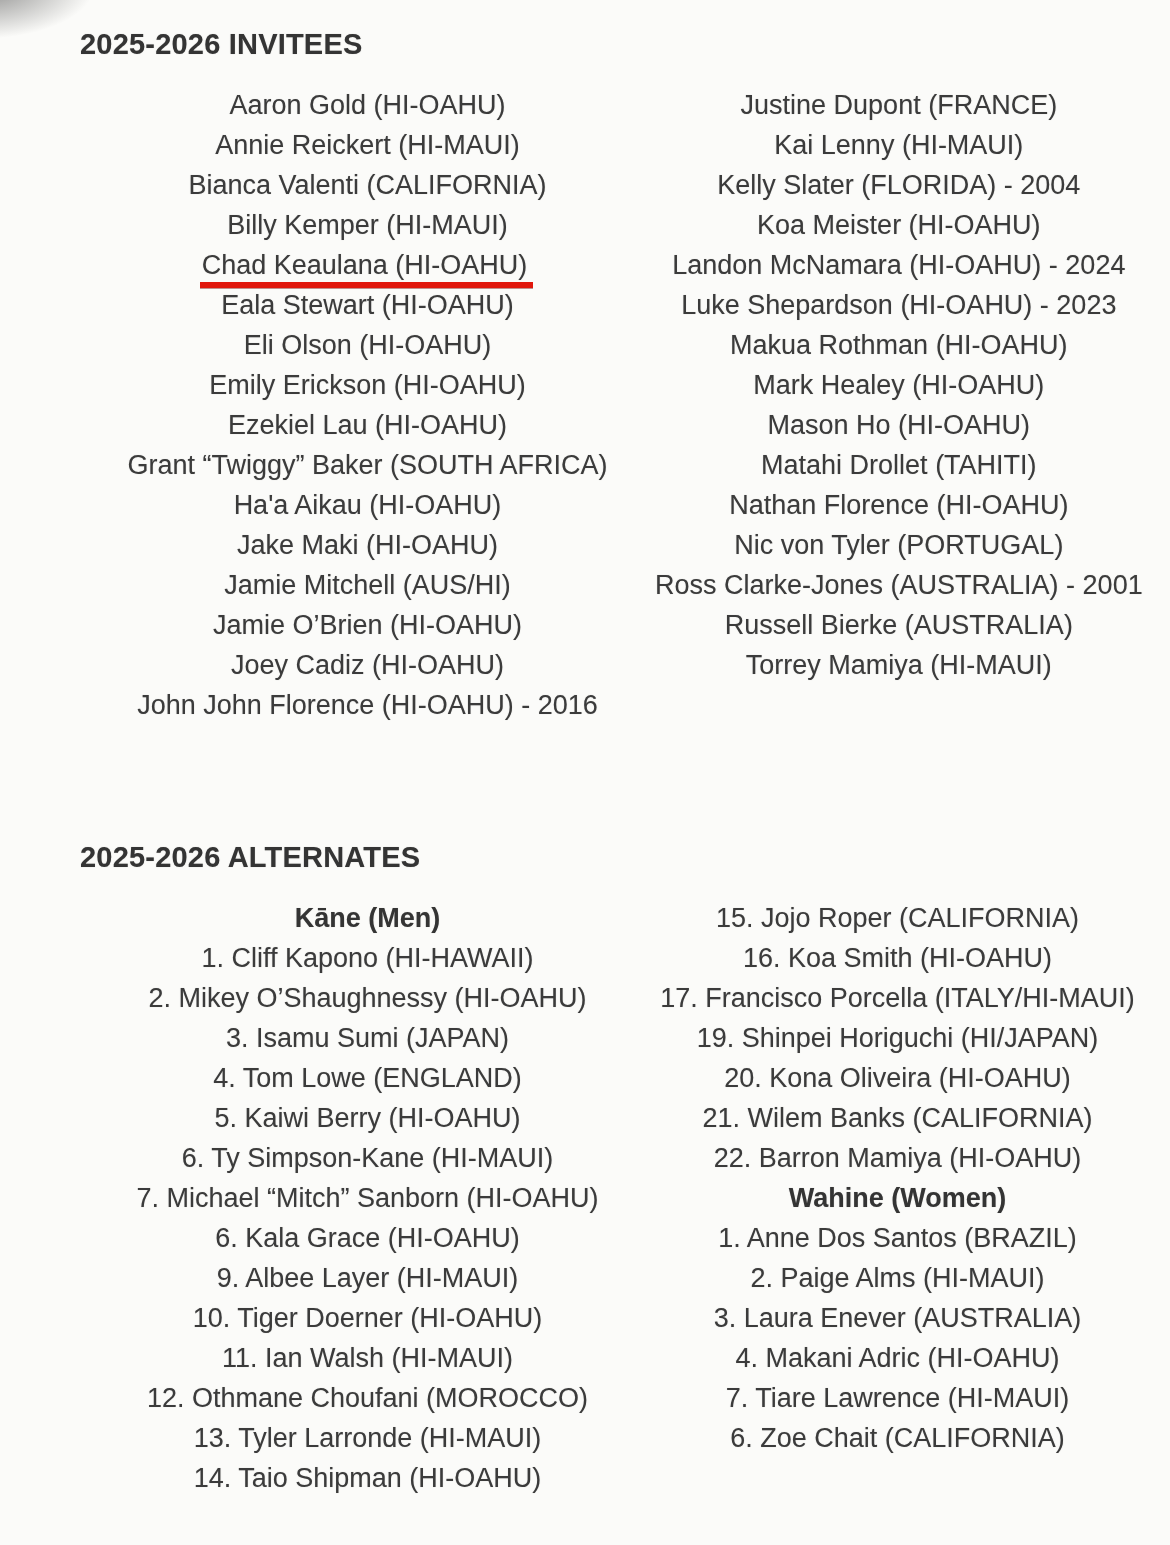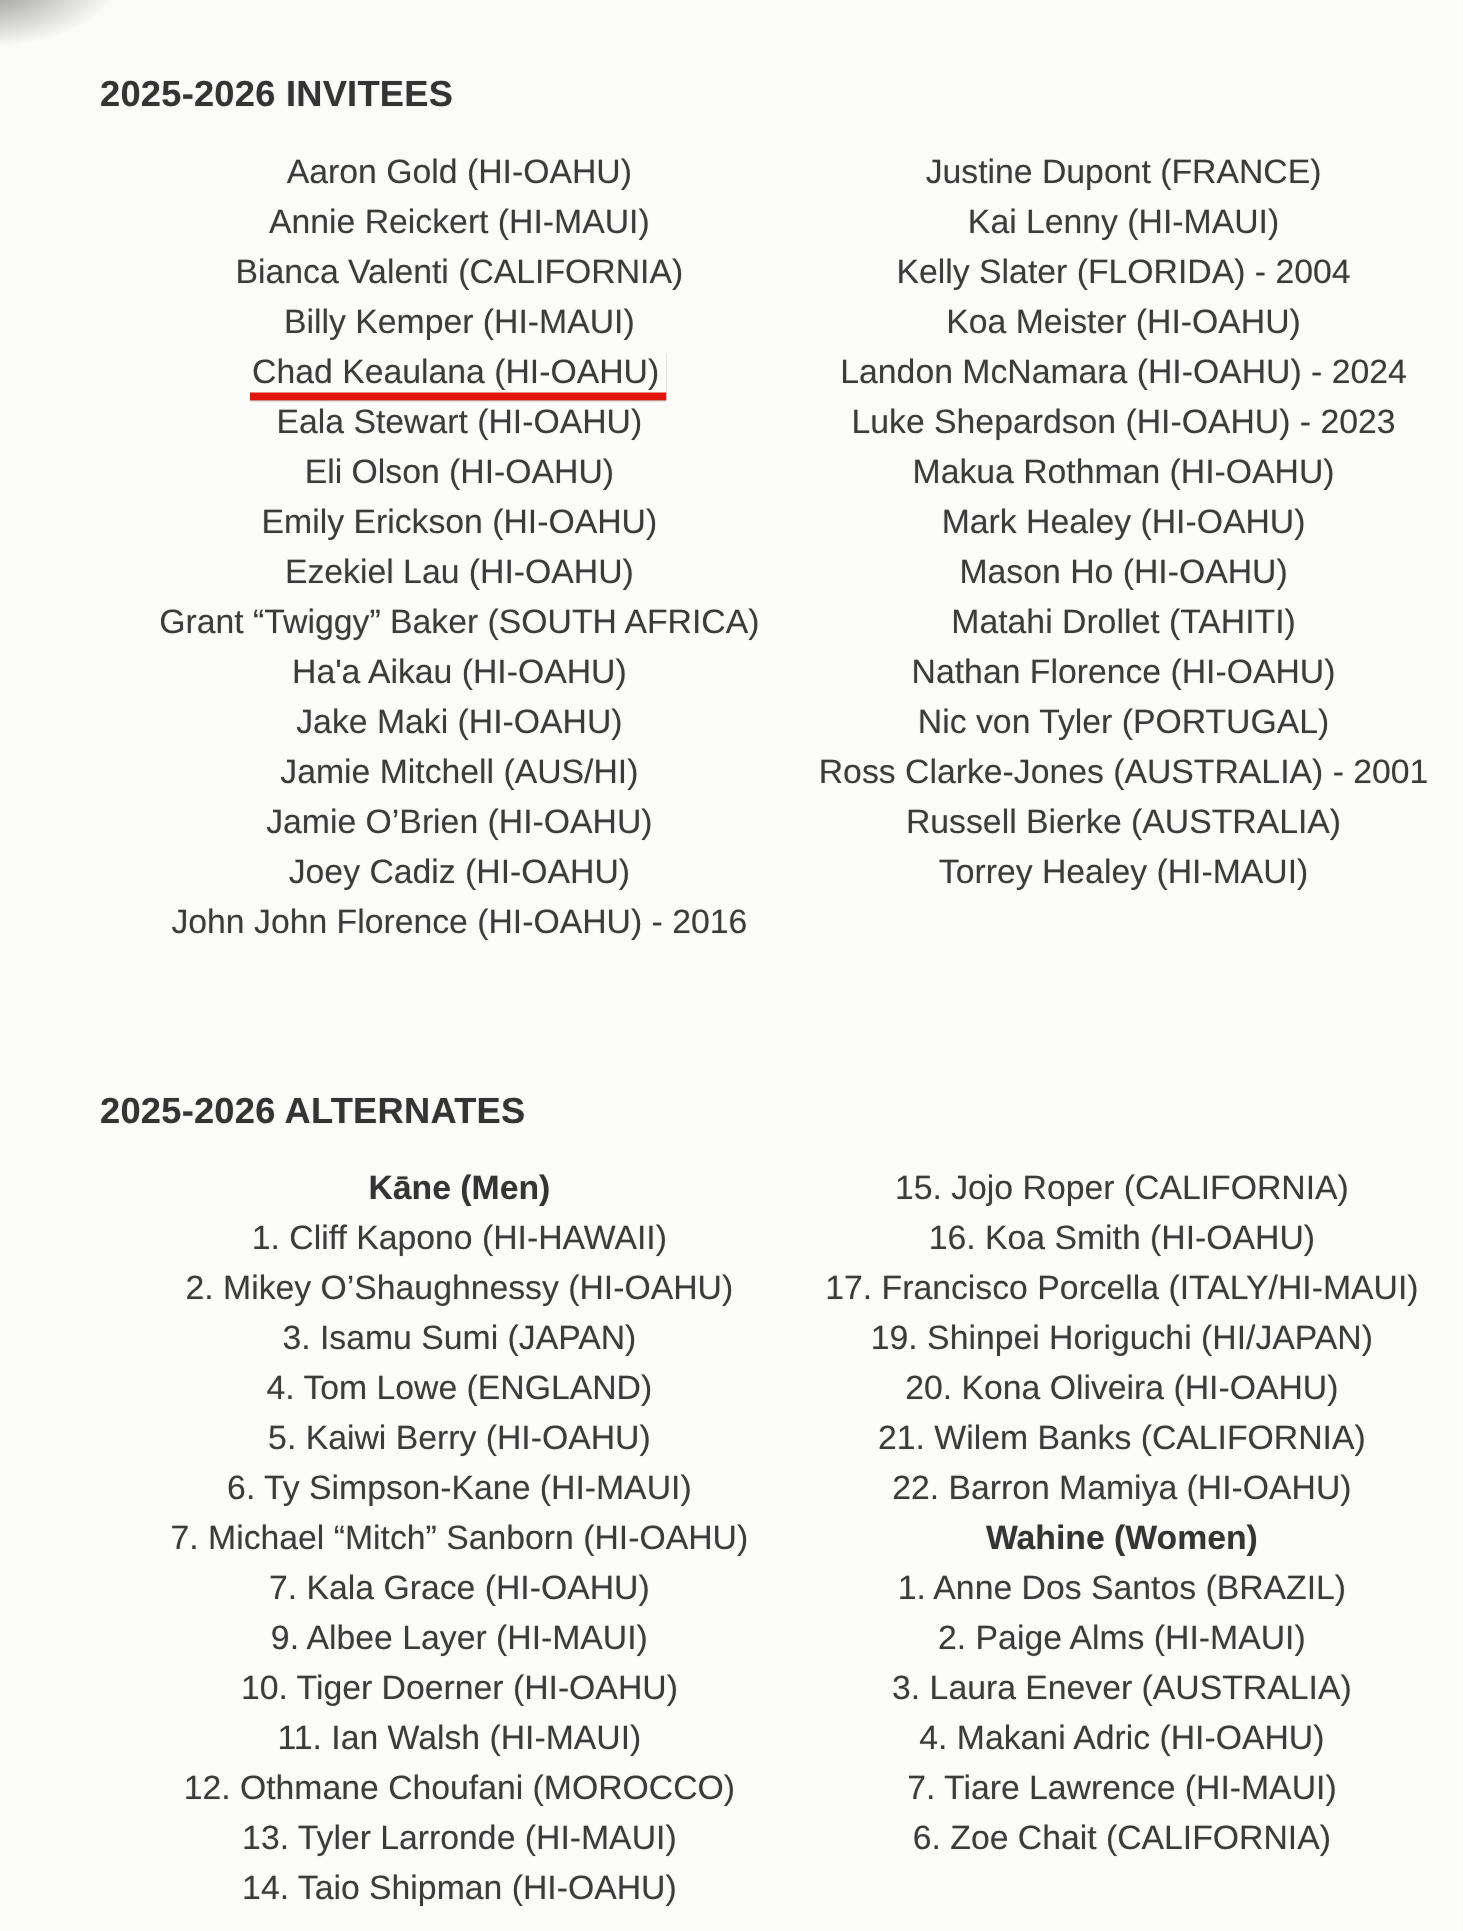--- a/index.html
+++ b/index.html
@@ -38,21 +38,21 @@
   }
   .section-title {
     margin: 0;
     font-size: 29px;
     font-weight: 700;
     letter-spacing: 0.2px;
     color: #343434;
     text-shadow: 0 0 1px rgba(70,70,70,0.35);
   }
   .title-invitees {
-    padding-top: 60px;
+    padding-top: 28px;
   }
   .title-alternates {
     padding-top: 116px;
   }
   .roster-columns {
     display: grid;
     grid-template-columns: 575px 1fr;
     margin-top: 24px;
     text-align: center;
   }
@@ -117,37 +117,37 @@
           <li><span class="entry-text">Landon McNamara (HI-OAHU) - 2024</span></li>
           <li><span class="entry-text">Luke Shepardson (HI-OAHU) - 2023</span></li>
           <li><span class="entry-text">Makua Rothman (HI-OAHU)</span></li>
           <li><span class="entry-text">Mark Healey (HI-OAHU)</span></li>
           <li><span class="entry-text">Mason Ho (HI-OAHU)</span></li>
           <li><span class="entry-text">Matahi Drollet (TAHITI)</span></li>
           <li><span class="entry-text">Nathan Florence (HI-OAHU)</span></li>
           <li><span class="entry-text">Nic von Tyler (PORTUGAL)</span></li>
           <li><span class="entry-text">Ross Clarke-Jones (AUSTRALIA) - 2001</span></li>
           <li><span class="entry-text">Russell Bierke (AUSTRALIA)</span></li>
-          <li><span class="entry-text">Torrey Healey (HI-MAUI)</span></li>
+          <li><span class="entry-text">Torrey Mamiya (HI-MAUI)</span></li>
         </ul>
     </div>
 
     <h1 class="section-title title-alternates">2025-2026 ALTERNATES</h1>
 
     <div class="roster-columns">
       <ul class="roster-list">
           <li><span class="entry-text bold">Kāne (Men)</span></li>
           <li><span class="entry-text">1. Cliff Kapono (HI-HAWAII)</span></li>
           <li><span class="entry-text">2. Mikey O’Shaughnessy (HI-OAHU)</span></li>
           <li><span class="entry-text">3. Isamu Sumi (JAPAN)</span></li>
           <li><span class="entry-text">4. Tom Lowe (ENGLAND)</span></li>
           <li><span class="entry-text">5. Kaiwi Berry (HI-OAHU)</span></li>
           <li><span class="entry-text">6. Ty Simpson-Kane (HI-MAUI)</span></li>
           <li><span class="entry-text">7. Michael “Mitch” Sanborn (HI-OAHU)</span></li>
-          <li><span class="entry-text">7. Kala Grace (HI-OAHU)</span></li>
+          <li><span class="entry-text">6. Kala Grace (HI-OAHU)</span></li>
           <li><span class="entry-text">9. Albee Layer (HI-MAUI)</span></li>
           <li><span class="entry-text">10. Tiger Doerner (HI-OAHU)</span></li>
           <li><span class="entry-text">11. Ian Walsh (HI-MAUI)</span></li>
           <li><span class="entry-text">12. Othmane Choufani (MOROCCO)</span></li>
           <li><span class="entry-text">13. Tyler Larronde (HI-MAUI)</span></li>
           <li><span class="entry-text">14. Taio Shipman (HI-OAHU)</span></li>
         </ul>
       <ul class="roster-list">
           <li><span class="entry-text">15. Jojo Roper (CALIFORNIA)</span></li>
           <li><span class="entry-text">16. Koa Smith (HI-OAHU)</span></li>

